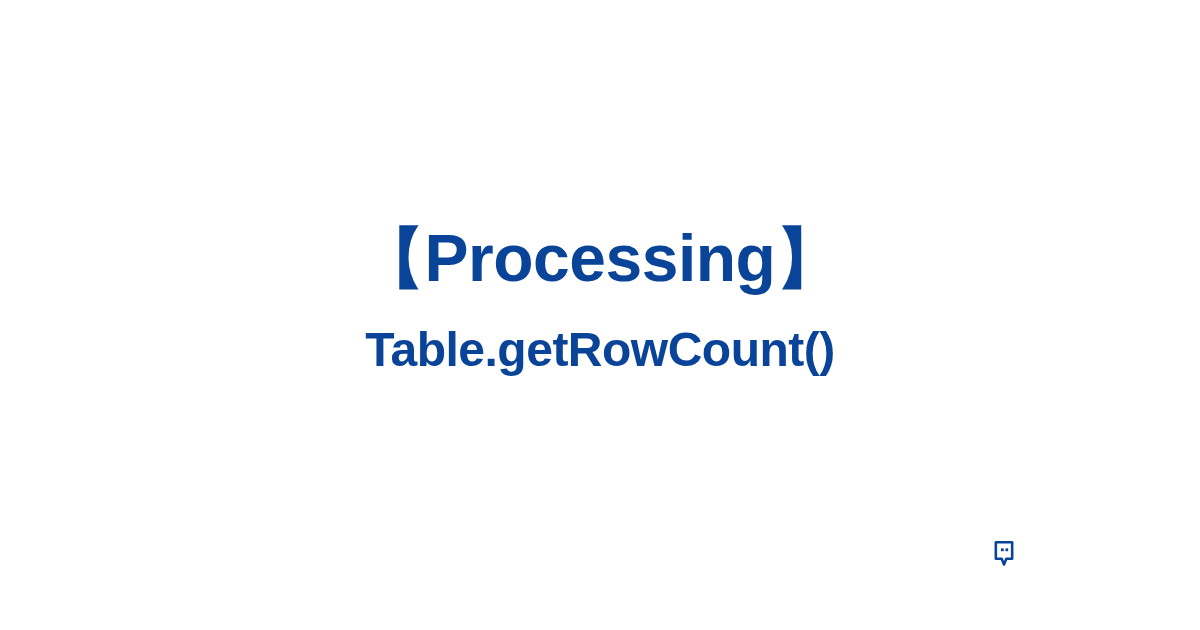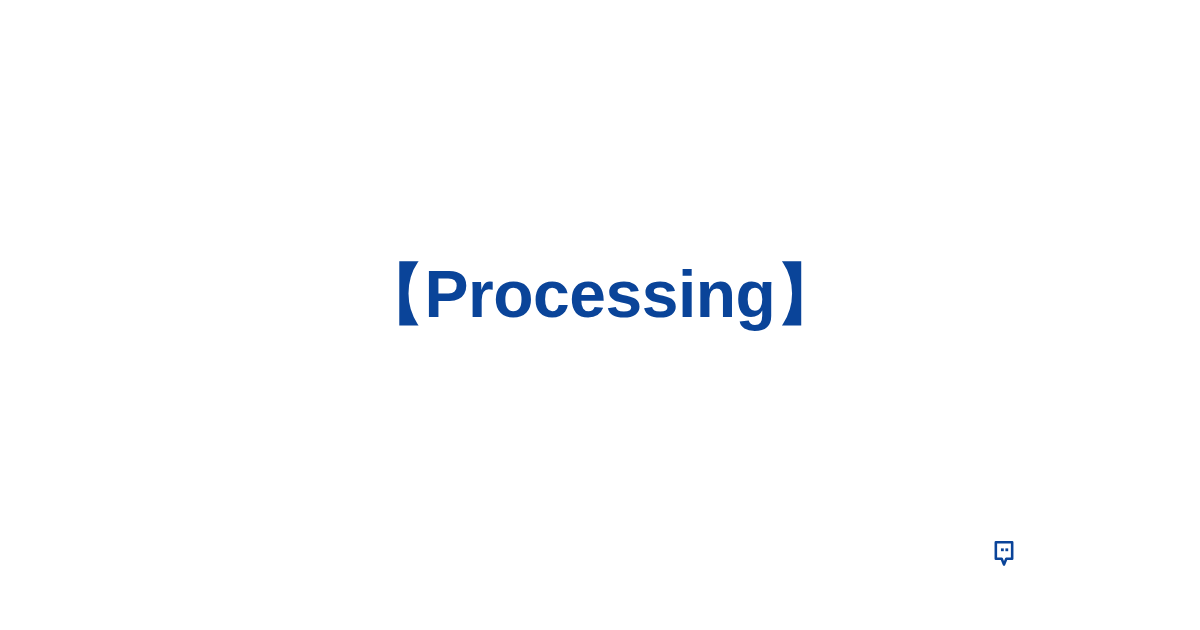--- a/index.html
+++ b/index.html
@@ -47,20 +47,21 @@
     .icon-wrap svg {
       width: 28px;
       height: 28px;
     }
   </style>
 </head>
 <body>
 
 <div class="content">
   <div class="title">【Processing】</div>
+  <div class="subtitle">Table.getRowCount()</div>
 </div>
 
 <div class="icon-wrap">
   <svg viewBox="0 0 24 24" fill="none">
     <path d="M5 2 L19 2 L19 16 L14 16 L12 21 L10 16 L5 16 Z" stroke="#0a4499" stroke-width="2.2" stroke-linejoin="round" fill="none"></path>
     <rect x="9.4" y="7.2" width="2.4" height="2.4" fill="#0a4499"></rect>
     <rect x="13.2" y="7.2" width="2.4" height="2.4" fill="#0a4499"></rect>
   </svg>
 </div>
 

